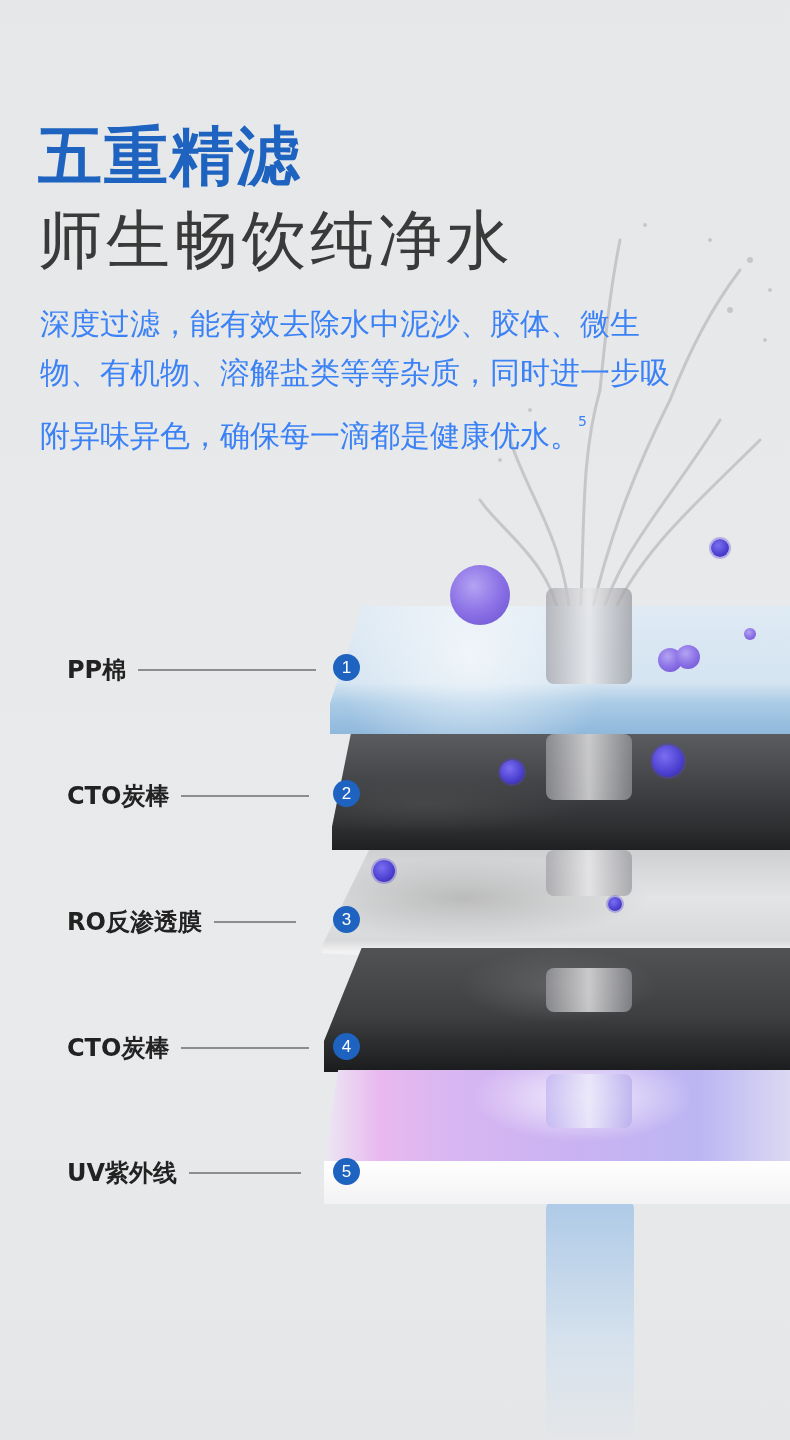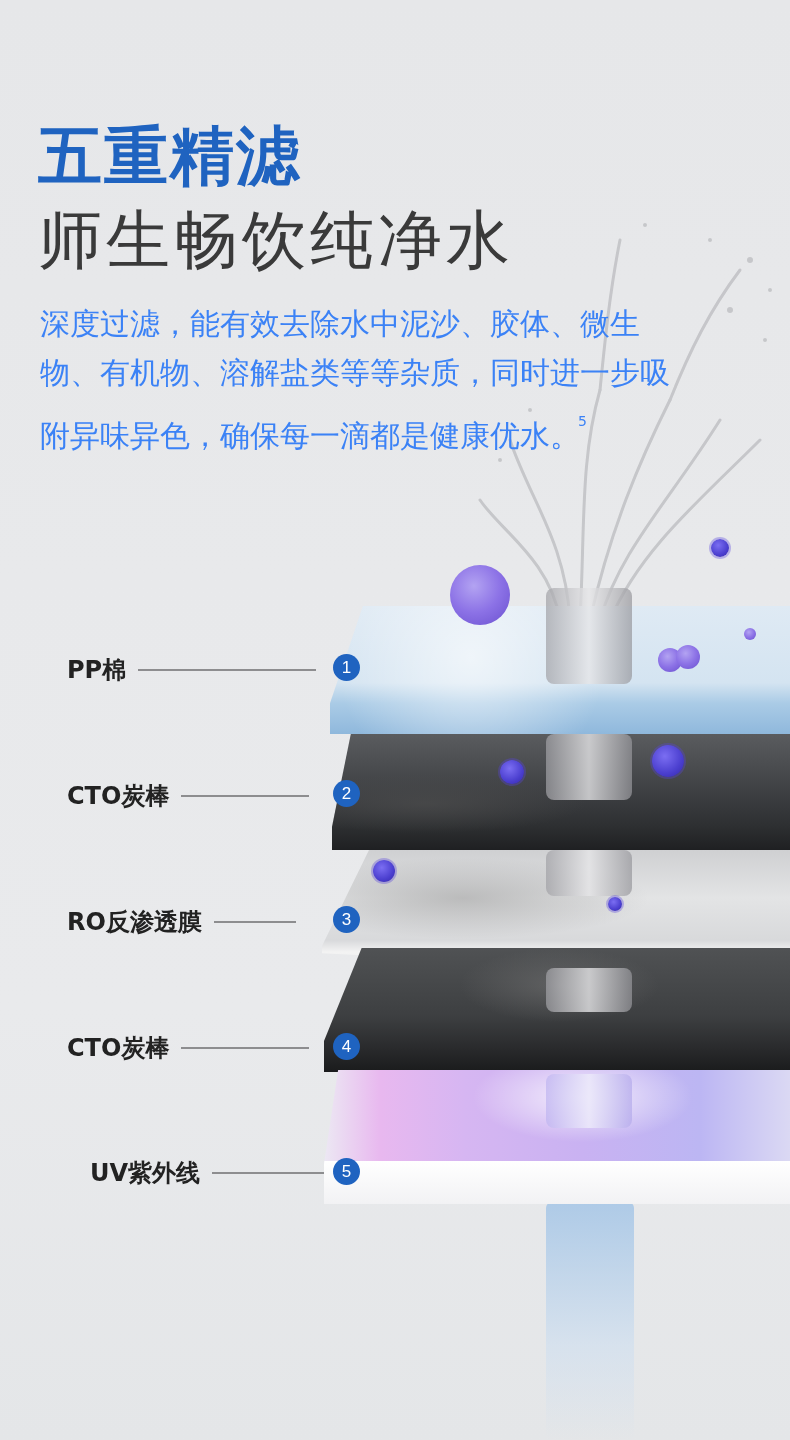--- a/index.html
+++ b/index.html
@@ -178,19 +178,19 @@
     <span class="line" style="width:82px;"></span>
   </div>
   <div class="badge" style="top:906px;">3</div>
 
   <div class="item" style="top:1028px;">
     <span class="label">CTO炭棒</span>
     <span class="line" style="width:128px;"></span>
   </div>
   <div class="badge" style="top:1033px;">4</div>
 
-  <div class="item" style="top:1153px;margin-left:23px;">
+  <div class="item" style="top:1153px;">
     <span class="label">UV紫外线</span>
     <span class="line" style="width:112px;"></span>
   </div>
   <div class="badge" style="top:1158px;">5</div>
 
 </div>
 
 </body></html>

